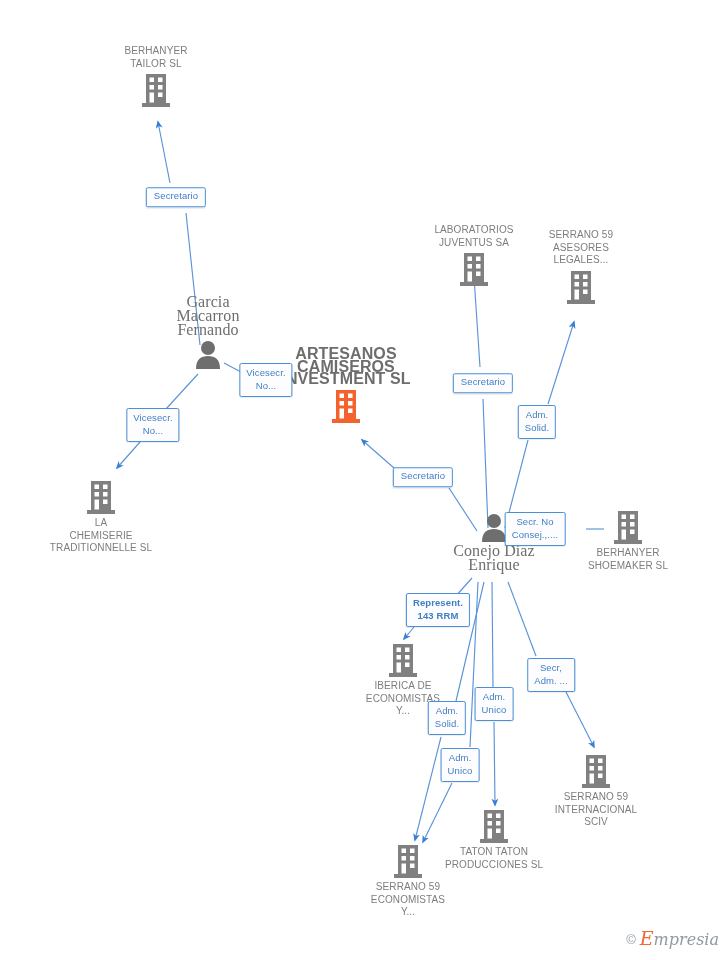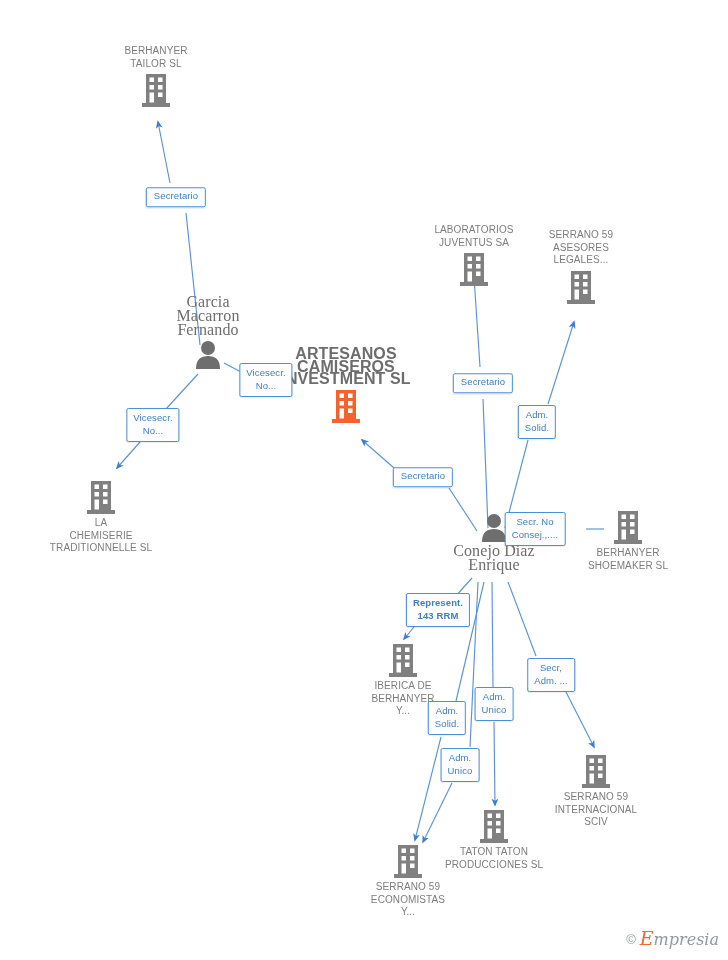--- a/index.html
+++ b/index.html
@@ -290,21 +290,21 @@
         <rect x="2" y="31" width="28" height="4" fill="#808080"></rect>
         <rect x="9.5" y="5.5" width="4.5" height="4.5" fill="#fff"></rect>
         <rect x="18" y="5.5" width="4.5" height="4.5" fill="#fff"></rect>
         <rect x="9.5" y="13" width="4.5" height="4.5" fill="#fff"></rect>
         <rect x="18" y="13" width="4.5" height="4.5" fill="#fff"></rect>
         <rect x="9.5" y="20.5" width="4.5" height="10" fill="#fff"></rect>
         <rect x="18" y="20.5" width="4.5" height="4.5" fill="#fff"></rect>
       </svg>
     </span>
     <span class="label">IBERICA DE
-BERHANYER
+ECONOMISTAS
 Y...</span>
   </div>
 
   <div class="node company label-below" style="left:596px; top:753px;">
     <span class="icon-wrap">
       <svg width="32" height="36" viewBox="0 0 32 36">
         <rect x="6" y="2" width="20" height="29" fill="#808080"></rect>
         <rect x="2" y="31" width="28" height="4" fill="#808080"></rect>
         <rect x="9.5" y="5.5" width="4.5" height="4.5" fill="#fff"></rect>
         <rect x="18" y="5.5" width="4.5" height="4.5" fill="#fff"></rect>

